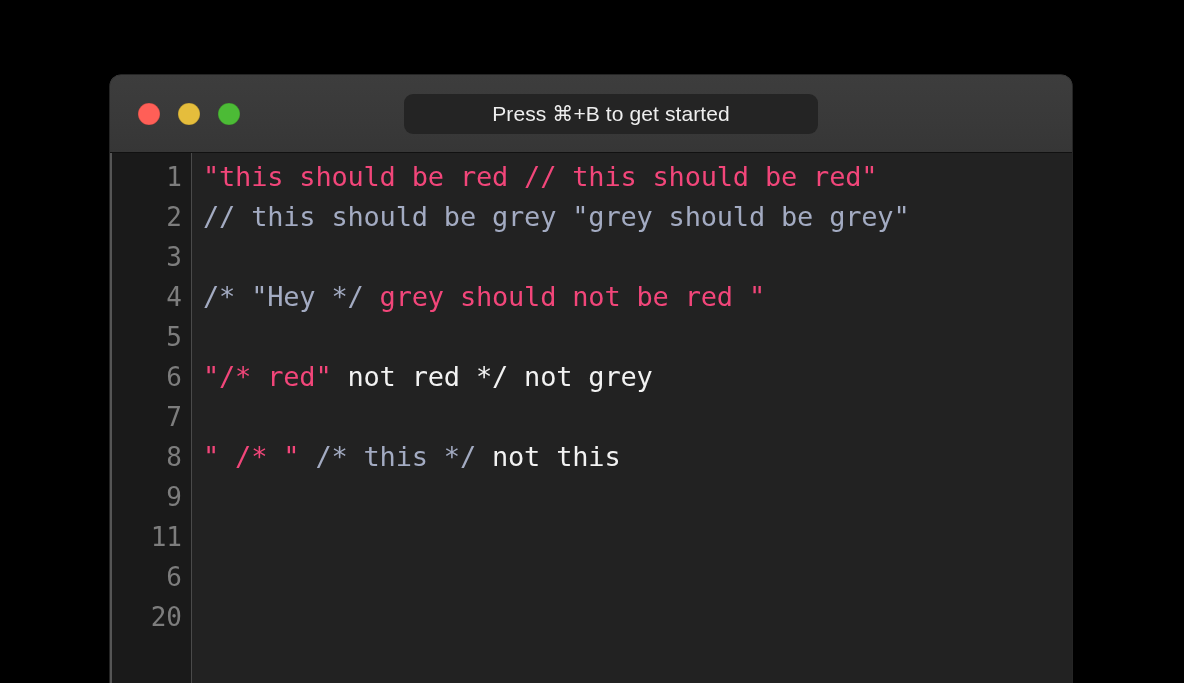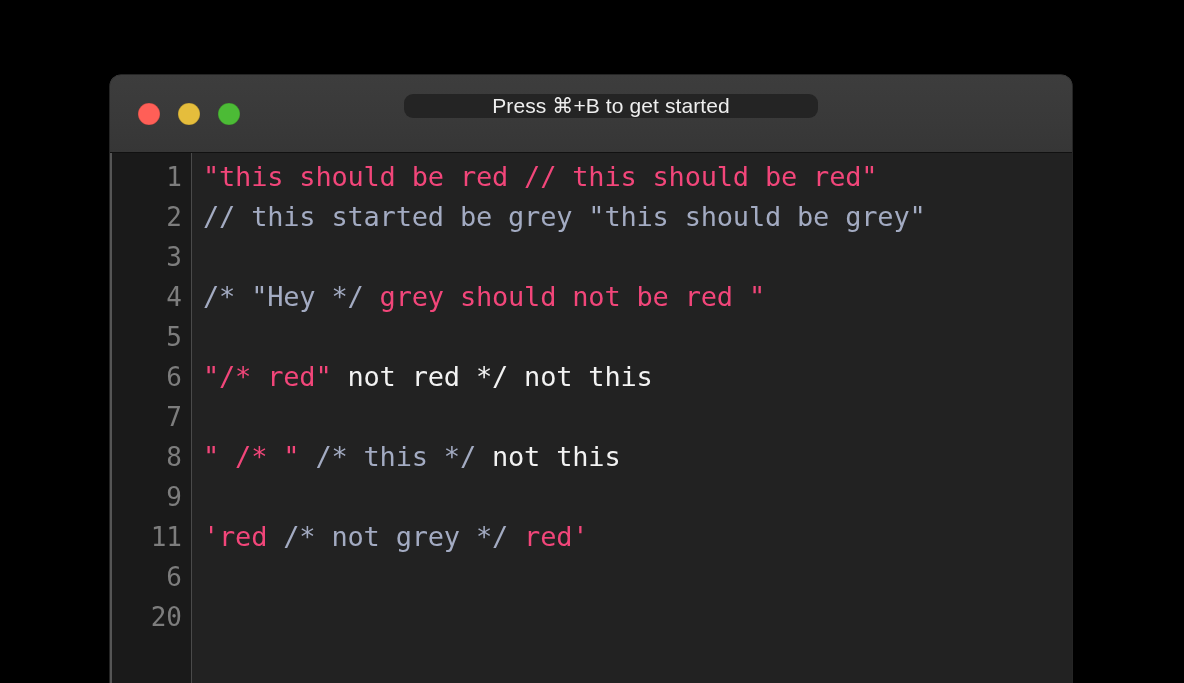--- a/index.html
+++ b/index.html
@@ -54,21 +54,21 @@
   }
   .light.close  { background: #ff5f57; box-shadow: inset 0 0 0 0.5px rgba(0,0,0,.18); }
   .light.min    { background: #e5bd3c; box-shadow: inset 0 0 0 0.5px rgba(0,0,0,.18); }
   .light.zoom   { background: #4cbb36; box-shadow: inset 0 0 0 0.5px rgba(0,0,0,.18); }
 
   #titlebar-pill {
     position: absolute;
     left: 294px;
     top: 19px;
     width: 414px;
-    height: 24px;
+    height: 40px;
     background: #242424;
     border-radius: 9px;
     display: flex;
     align-items: center;
     justify-content: center;
   }
   #titlebar-title {
     color: #eeeeee;
     font-size: 21px;
     font-family: "Liberation Sans", sans-serif;
@@ -159,26 +159,25 @@
         <div class="gutter-num">6</div>
         <div class="gutter-num">7</div>
         <div class="gutter-num">8</div>
         <div class="gutter-num">9</div>
         <div class="gutter-num">11</div>
         <div class="gutter-num">6</div>
         <div class="gutter-num">20</div>
       </div>
     <div id="code-area">
         <div class="code-line"><span class="tok-str">"this should be red // this should be red"</span></div>
-        <div class="code-line"><span class="tok-cmt">// this started be grey "this should be grey"</span></div>
+        <div class="code-line"><span class="tok-cmt">// this should be grey "grey should be grey"</span></div>
         <div class="code-line">&nbsp;</div>
         <div class="code-line"><span class="tok-cmt">/* "Hey */</span><span class="tok-str"> grey should not be red "</span></div>
         <div class="code-line">&nbsp;</div>
-        <div class="code-line"><span class="tok-str">"/* red"</span><span class="tok-txt"> not red */ not this</span></div>
+        <div class="code-line"><span class="tok-str">"/* red"</span><span class="tok-txt"> not red */ not grey</span></div>
         <div class="code-line">&nbsp;</div>
         <div class="code-line"><span class="tok-str">" /* "</span><span class="tok-cmt"> /* this */</span><span class="tok-txt"> not this</span></div>
         <div class="code-line">&nbsp;</div>
-        <div class="code-line"><span class="tok-str">'red </span><span class="tok-cmt">/* not grey */</span><span class="tok-str"> red'</span></div>
         <div class="code-line">&nbsp;</div>
       </div>
   </div>
 
 </div>
 
 </body></html>

